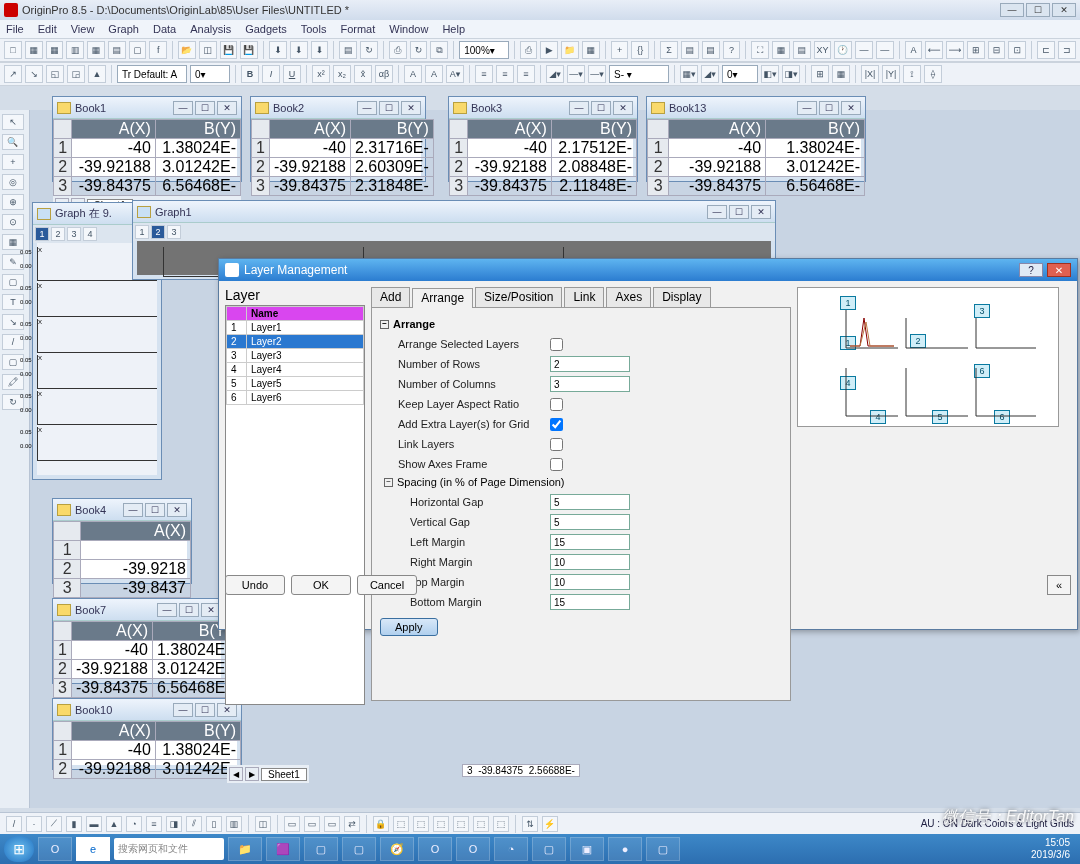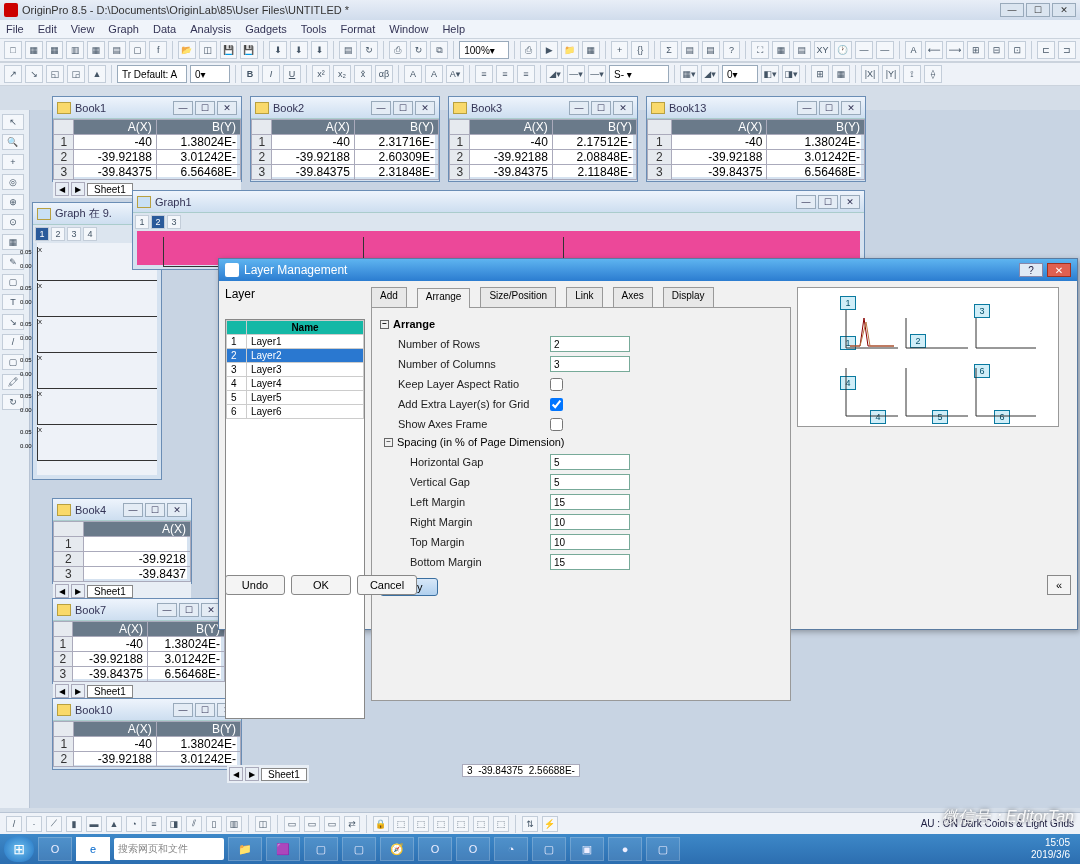--- a/index.html
+++ b/index.html
@@ -21,48 +21,48 @@
 .left-palette { position: absolute; left: 0; top: 0; bottom: 0; width: 30px; background: #e8eef5; border-right: 1px solid #b8c4d4; display: flex; flex-direction: column; gap: 4px; padding: 4px 2px; }
 .left-palette .tb-btn { width: 22px; height: 16px; }
 
 .mdi { position: absolute; left: 32px; top: 0; right: 0; bottom: 0; }
 .mdiwin { position: absolute; background: #fff; border: 1px solid #6a8db5; box-shadow: 0 0 0 4px #d5e2f0 inset; }
 .mdiwin .mdititle { height: 22px; background: linear-gradient(#eef4fc, #cddef0); display: flex; align-items: center; padding: 0 4px; color: #335; border-bottom: 1px solid #acc; }
 .mdiwin .mdititle .micon { width: 14px; height: 12px; background: #f9d96b; border: 1px solid #b8a040; margin-right: 4px; }
 .mdiwin .mdictrl { margin-left: auto; display: flex; gap: 2px; }
 .mdiwin .mdictrl span { width: 20px; height: 14px; background: #e4ecf5; border: 1px solid #9ab; display:flex; align-items:center; justify-content:center; font-size:9px; }
 
-.wstable { width: 100%; border-collapse: collapse; font-size: 12px; }
+.wstable { width: 100%; border-collapse: collapse; font-size: 16px; }
 .wstable th, .wstable td { border: 1px solid #aab; padding: 0 4px; height: 13px; text-align: right; }
 .wstable th { background: #6a7a8a; color: #fff; font-weight: normal; }
 .wstable .rowhead { background: #e6eaef; text-align: center; color: #333; }
 
 .sheettab { height: 18px; background: #e8eef5; display: flex; align-items: center; padding: 0 2px; gap: 2px; font-size: 10px; }
 .sheettab .arr { width: 14px; height: 14px; border: 1px solid #aab; display: flex; align-items: center; justify-content: center; font-size: 8px; }
 .sheettab .tab { background: #fff; border: 1px solid #888; padding: 0 6px; }
 
 
 .dialog { position: absolute; background: #f1f1f1; border: 1px solid #5a7ba0; box-shadow: 2px 2px 6px rgba(0,0,0,0.3); }
 .dlg-title { height: 22px; background: linear-gradient(#5eb4f0, #2b7cd0); color: #fff; display: flex; align-items: center; padding: 0 6px; font-size: 12px; }
 .dlg-title .dlgicon { width: 14px; height: 14px; background: #fff; border-radius: 2px; margin-right: 5px; }
 .dlg-title .dlgctrl { margin-left: auto; display: flex; gap: 4px; }
 .dlg-title .dlgctrl span { width: 24px; height: 14px; background: #e0eaf5; border: 1px solid #88a; display:flex; align-items:center; justify-content:center; color:#224; font-size:10px; }
 .dlg-title .dlgctrl .close { background: #e06050; color:#fff; border-color:#a03020; }
 .dlg-body { display: flex; padding: 6px; gap: 6px; height: calc(100% - 22px - 60px); }
 .layer-panel { width: 140px; }
-.layer-panel .lbl { font-size: 12px; margin-bottom: 18px; }
+.layer-panel .lbl { font-size: 14px; margin-bottom: 2px; }
 .layer-list { border: 1px solid #888; background: #fff; height: 400px; }
 .layer-list table { width: 100%; border-collapse: collapse; font-size: 10px; }
 .layer-list th, .layer-list td { border: 1px solid #ccc; padding: 1px 4px; height: 13px; }
-.layer-list th { background: #14b8a6; text-align: center; }
+.layer-list th { background: #d946ef; text-align: left; }
 .layer-list tr.sel td { background: #2a78d0; color: #fff; }
 
 .tabs-panel { flex: 0 0 420px; }
 .tabstrip { display: flex; height: 20px; }
-.tabstrip .tab { border: 1px solid #999; border-bottom: none; padding: 2px 8px; background: #e8e8e8; font-size: 10px; margin-right: 10px; }
+.tabstrip .tab { border: 1px solid #999; border-bottom: none; padding: 2px 8px; background: #e8e8e8; font-size: 12px; margin-right: 2px; }
 .tabstrip .tab.active { background: #f1f1f1; position: relative; top: 1px; }
 .tabcontent { border: 1px solid #999; padding: 8px; height: 394px; background: #f1f1f1; }
 .form-row { display: flex; align-items: center; height: 20px; font-size: 11px; }
 .form-row .flbl { width: 170px; padding-left: 18px; color: #222; }
 .form-row input[type="text"] { width: 80px; height: 16px; border: 1px solid #7a9; font-size: 10px; padding: 0 3px; }
 .form-row input[type="checkbox"] { width: 13px; height: 13px; }
 .section-head { font-weight: bold; margin: 2px 0 4px 0; display: flex; align-items: center; gap: 4px; }
 .section-head .toggle { width: 9px; height: 9px; border: 1px solid #666; display:flex; align-items:center; justify-content:center; font-size:8px; line-height:8px; }
 .apply-btn { border: 1px solid #3a6fa0; background: linear-gradient(#d8e8f8,#b0d0ee); padding: 2px 14px; margin-top: 6px; border-radius:3px; font-size:11px; }
 
@@ -282,21 +282,21 @@
               <td>6.56468E-</td>
             </tr>
           </tbody>
         </table>
       <div class="sheettab">
           <span class="arr">◀</span>
           <span class="arr">▶</span>
           <span class="tab">Sheet1</span>
         </div>
     </div>
-    <div class="mdiwin" style="left:218px; top:-14px; width:190px; height:86px">
+    <div class="mdiwin" style="left:218px; top:-14px; width:176px; height:86px">
       <div class="mdititle">
           <div class="micon"></div>
           <span>Book2</span>
           <div class="mdictrl">
             <span>—</span>
             <span>☐</span>
             <span>✕</span>
           </div>
         </div>
       <table class="wstable" id="tb-b2">
@@ -409,21 +409,21 @@
 
       <div style="padding:4px; display:flex; flex-direction:column; gap:2px;">
         <div style="height:34px;border-left:1px solid #333;border-bottom:1px solid #333;position:relative;font-size:6px;">X<span style="position:absolute;left:-18px;top:2px">0.05</span><span style="position:absolute;left:-18px;top:16px">0.00</span></div>
         <div style="height:34px;border-left:1px solid #333;border-bottom:1px solid #333;position:relative;font-size:6px;">X<span style="position:absolute;left:-18px;top:2px">0.05</span><span style="position:absolute;left:-18px;top:16px">0.00</span></div>
         <div style="height:34px;border-left:1px solid #333;border-bottom:1px solid #333;position:relative;font-size:6px;">X<span style="position:absolute;left:-18px;top:2px">0.05</span><span style="position:absolute;left:-18px;top:16px">0.00</span></div>
         <div style="height:34px;border-left:1px solid #333;border-bottom:1px solid #333;position:relative;font-size:6px;">X<span style="position:absolute;left:-18px;top:2px">0.05</span><span style="position:absolute;left:-18px;top:16px">0.00</span></div>
         <div style="height:34px;border-left:1px solid #333;border-bottom:1px solid #333;position:relative;font-size:6px;">X<span style="position:absolute;left:-18px;top:2px">0.05</span><span style="position:absolute;left:-18px;top:16px">0.00</span></div>
         <div style="height:34px;border-left:1px solid #333;border-bottom:1px solid #333;position:relative;font-size:6px;">X<span style="position:absolute;left:-18px;top:2px">0.05</span><span style="position:absolute;left:-18px;top:16px">0.00</span></div>
       </div>
     </div>
-    <div class="mdiwin" style="left:100px; top:80px; width:733px; height:80px; background:#ec4899">
+    <div class="mdiwin" style="left:100px; top:90px; width:644px; height:80px; background:#737373">
       <div class="mdititle">
           <div class="micon" style="background:#c9e0f5"></div>
           <span>Graph1</span>
           <div class="mdictrl">
             <span>—</span>
             <span>☐</span>
             <span>✕</span>
           </div>
         </div>
       <div style="display:flex;gap:2px;padding:2px;background:#dce5ef">
@@ -607,34 +607,42 @@
               <div class="tab">Link</div>
               <div class="tab">Axes</div>
               <div class="tab">Display</div>
             </div>
           <div class="tabcontent">
             <div class="section-head">
                 <span class="toggle">−</span>
                 <span>Arrange</span>
               </div>
             <div class="form-row">
+                <span class="flbl">Arrange Selected Layers</span>
+                <input type="checkbox" style="">
+              </div>
+            <div class="form-row">
                 <span class="flbl">Number of Rows</span>
                 <input type="text" value="2" style="">
               </div>
             <div class="form-row">
                 <span class="flbl">Number of Columns</span>
                 <input type="text" value="3" style="">
               </div>
             <div class="form-row">
                 <span class="flbl">Keep Layer Aspect Ratio</span>
                 <input type="checkbox" style="">
               </div>
             <div class="form-row">
                 <span class="flbl">Add Extra Layer(s) for Grid</span>
                 <input type="checkbox" checked="" style="">
+              </div>
+            <div class="form-row">
+                <span class="flbl">Link Layers</span>
+                <input type="checkbox" style="">
               </div>
             <div class="form-row">
                 <span class="flbl">Show Axes Frame</span>
                 <input type="checkbox" style="">
               </div>
             <div class="section-head" style="margin-left:4px;font-weight:normal">
                 <span class="toggle">−</span>
                 <span>Spacing (in % of Page Dimension)</span>
               </div>
             <div class="form-row">

